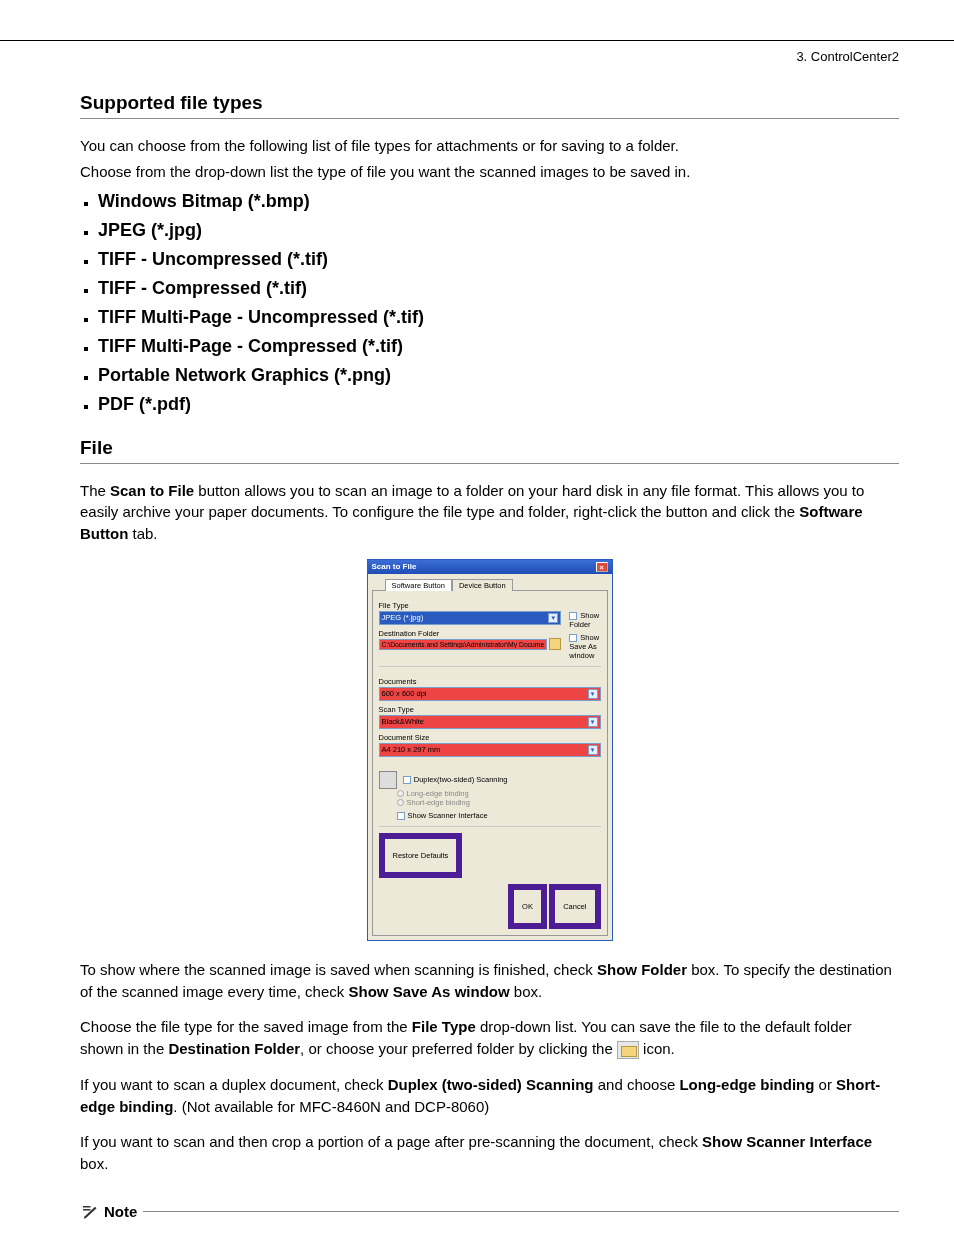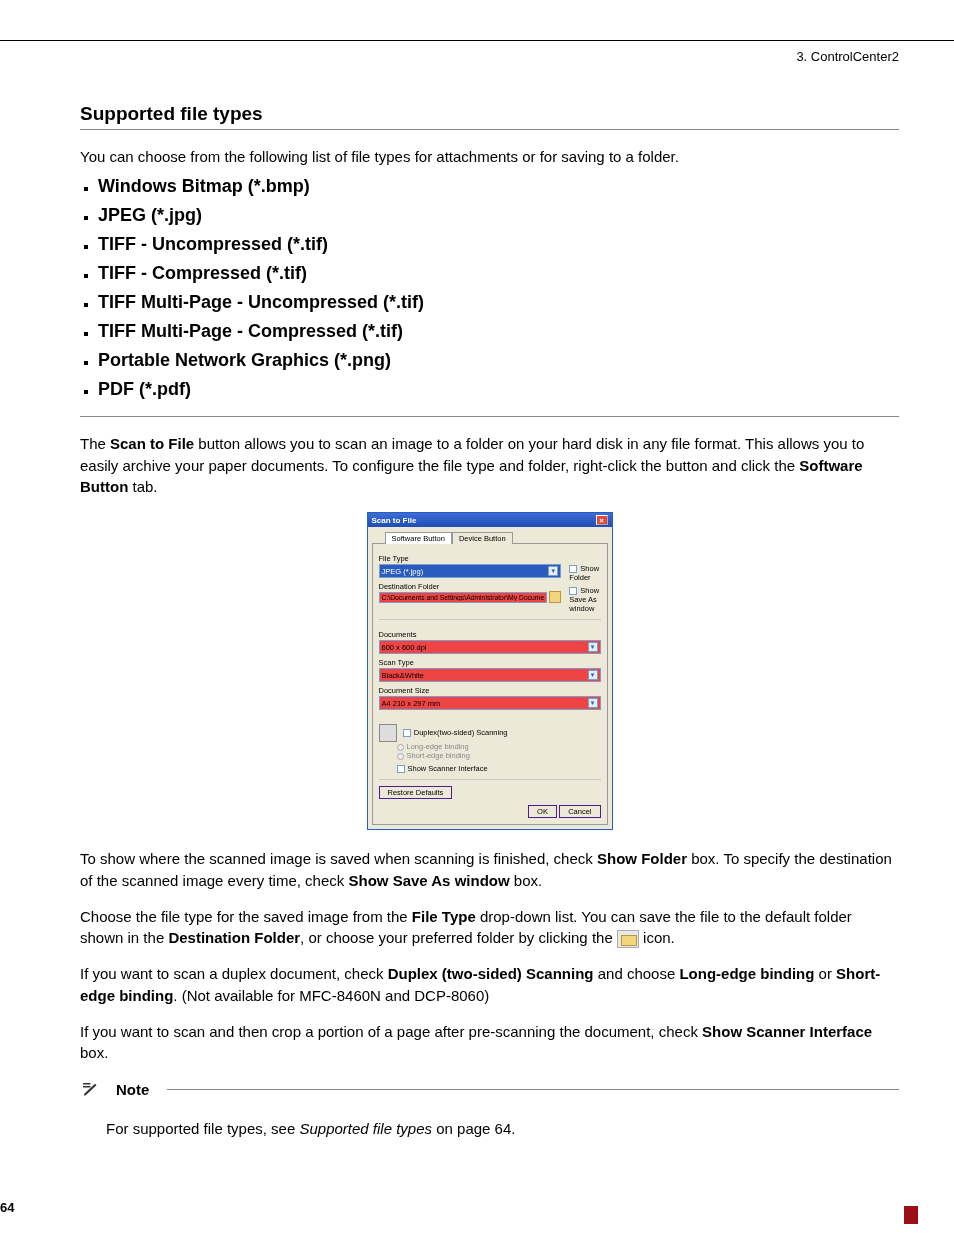--- a/index.html
+++ b/index.html
@@ -16,21 +16,21 @@
     border: none;
     border-top: 1px solid #000;
     margin: 40px 0 8px 0;
     width: 100%;
   }
   .header-right {
     text-align: right;
     font-size: 13px;
     padding-right: 55px;
     color: #000;
-    margin-bottom: 39px;
+    margin-bottom: 28px;
   }
   .content {
     padding: 0 55px 0 80px;
   }
   h2.section {
     font-size: 19px;
     font-weight: bold;
     margin: 22px 0 4px 0;
   }
   .under-hr {
@@ -152,23 +152,23 @@
     padding: 0 2px;
     margin-left: auto;
   }
   .slider-row { display:flex; align-items:center; gap:4px; }
   .radio { font-size: 7.5px; color: #888; margin-left: 18px; }
   .radiodot { display:inline-block; width:7px; height:7px; border:1px solid #aaa; border-radius:50%; background:#eee; vertical-align:middle; margin-right:3px; }
   .duplex-icon {
     display:inline-block; width:18px; height:18px; border:1px solid #888; background:#ddd; vertical-align:middle; margin-right:4px;
   }
   .dlg-btn {
-    border: 1px solid #4c1d95;
+    border: 6px solid #4c1d95;
     background: #ece9d8;
-    padding: 1px 8px;
+    padding: 12px 8px;
     font-size: 7.5px;
     display: inline-block;
   }
   .dlg-btnrow { text-align: right; margin-top: 6px; }
   .dlg-hr { border: none; border-top: 1px solid #c8c8c8; margin: 6px 0; }
   .folder-icon-inline {
     display: inline-block;
     width: 22px;
     height: 18px;
     border: 1px solid #aaa;
@@ -180,22 +180,22 @@
     content:"";
     position:absolute;
     left:3px; top:4px;
     width:14px; height:9px;
     background:#f4d47c;
     border:1px solid #b89a3e;
   }
   .note-row {
     display: flex;
     align-items: center;
-    gap: 18px;
-    margin-top: 16px;
+    gap: 6px;
+    margin-top: 28px;
     text-align: center;
   }
   .note-icon {
     width: 18px;
     height: 18px;
     flex: 0 0 auto;
   }
   .note-label {
     font-weight: bold;
     font-size: 15px;
@@ -230,32 +230,34 @@
 
 <hr class="top-hr">
 <div class="header-right">3. ControlCenter2</div>
 
 <div class="content">
 
   <h2 class="section">Supported file types</h2>
   <hr class="under-hr">
 
   <p>You can choose from the following list of file types for attachments or for saving to a folder.</p>
+  <p>Choose from the drop-down list the type of file you want the scanned images to be saved in.</p>
 
   <ul class="square">
     <li>Windows Bitmap (*.bmp)</li>
     <li>JPEG (*.jpg)</li>
     <li>TIFF - Uncompressed (*.tif)</li>
     <li>TIFF - Compressed (*.tif)</li>
     <li>TIFF Multi-Page - Uncompressed (*.tif)</li>
     <li>TIFF Multi-Page - Compressed (*.tif)</li>
     <li>Portable Network Graphics (*.png)</li>
     <li>PDF (*.pdf)</li>
   </ul>
 
+  <h2 class="section">File</h2>
   <hr class="under-hr">
 
   <p>
     <span>The </span><span class="bold">Scan to File</span><span> button allows you to scan an image to a folder on your hard disk in any file format. This allows you to easily archive your paper documents. To configure the file type and folder, right-click the button and click the </span><span class="bold">Software Button</span><span> tab.</span>
   </p>
 
   <div class="figure-wrap">
     <div class="dlg">
       <div class="dlg-title">
         <span>Scan to File</span>

